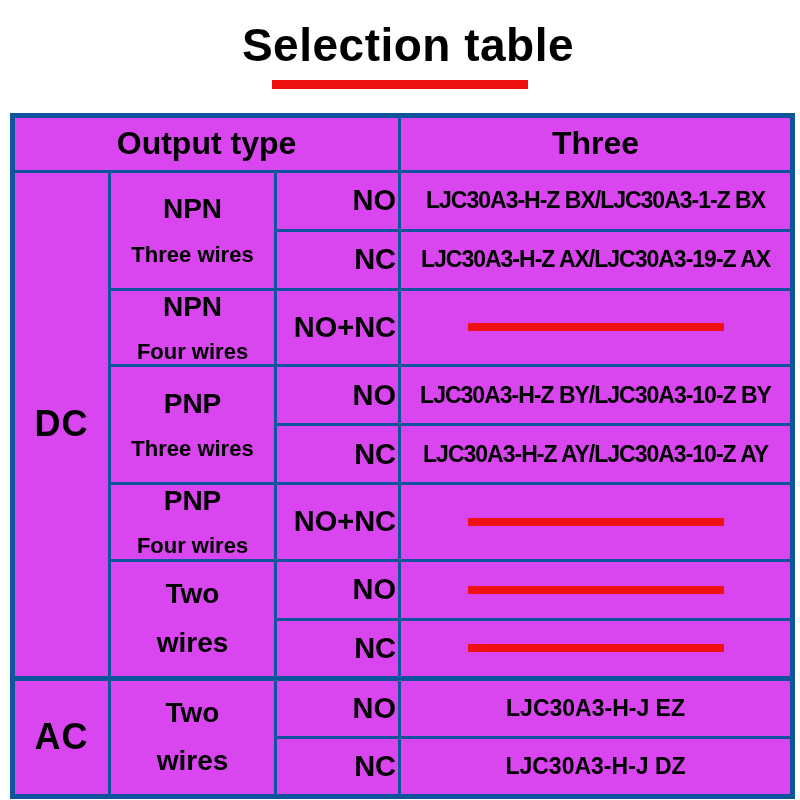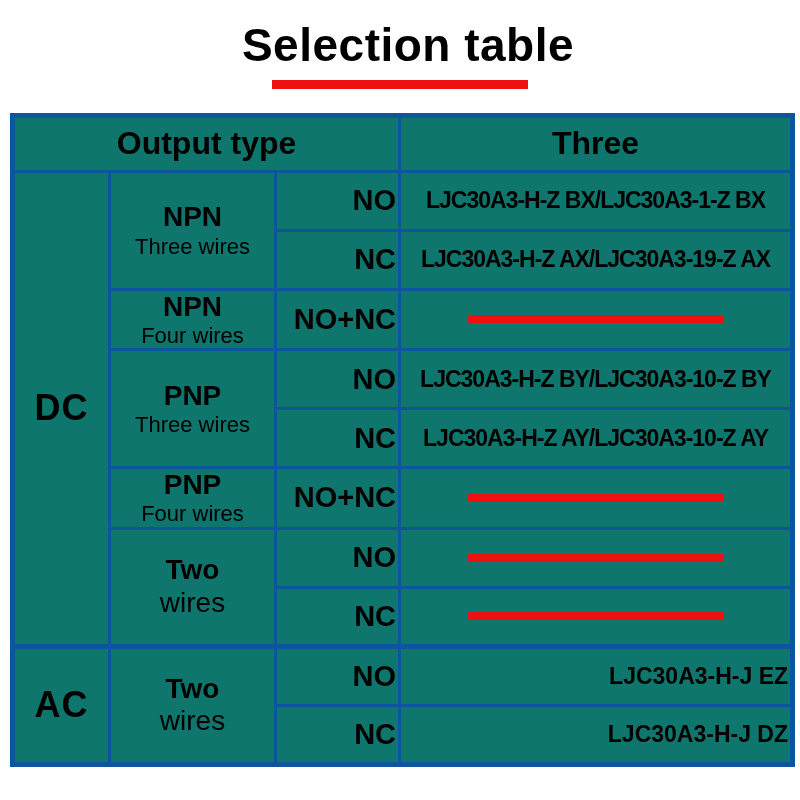--- a/index.html
+++ b/index.html
@@ -37,21 +37,21 @@
   col.c-power{width:97px;}
   col.c-group{width:166px;}
   col.c-out{width:124px;}
   col.c-model{width:393px;}
   .sel th,.sel td{
     border:3px solid var(--blue);
     text-align:center;
     vertical-align:middle;
     padding:0 2px;
     color:var(--ink);
-    background:#0f766e;
+    background:#d946ef;
   }
   .sel thead th{
     font-size:32px;
     font-weight:bold;
     height:56px;
   }
   .sel tbody tr{height:59px;}
   td.power{
     font-size:36px;
     font-weight:bold;
@@ -59,38 +59,39 @@
   }
   td.group .l1{
     display:block;
     font-size:28px;
     font-weight:bold;
     line-height:1.15;
   }
   td.group .l2{
     display:block;
     font-size:22px;
-    font-weight:normal;
+    font-weight:bold;
     line-height:1.15;
+    margin-top:16px;
   }
   td.group.equal .l2{font-size:28px;}
   td.out{
     font-size:29px;
     font-weight:bold;
     white-space:nowrap;
     text-align:right;
   }
   td.model{
     font-size:23px;
     font-weight:bold;
     letter-spacing:-1px;
     white-space:nowrap;
     overflow:hidden;
   }
-  td.model.short{letter-spacing:0;text-align:right;}
+  td.model.short{letter-spacing:0;}
   .red-line{
     width:256px;height:8px;background:var(--red);
     margin:0 auto;border-radius:1px;
   }
   tr.ac-first td{border-top:5px solid var(--blue);}
 </style>
 </head>
 <body>
 
 <div class="page-title">Selection table</div>

